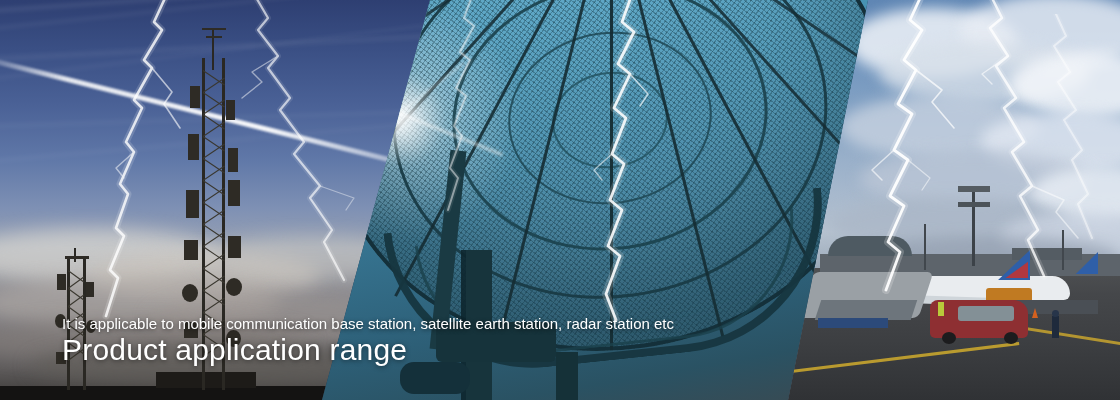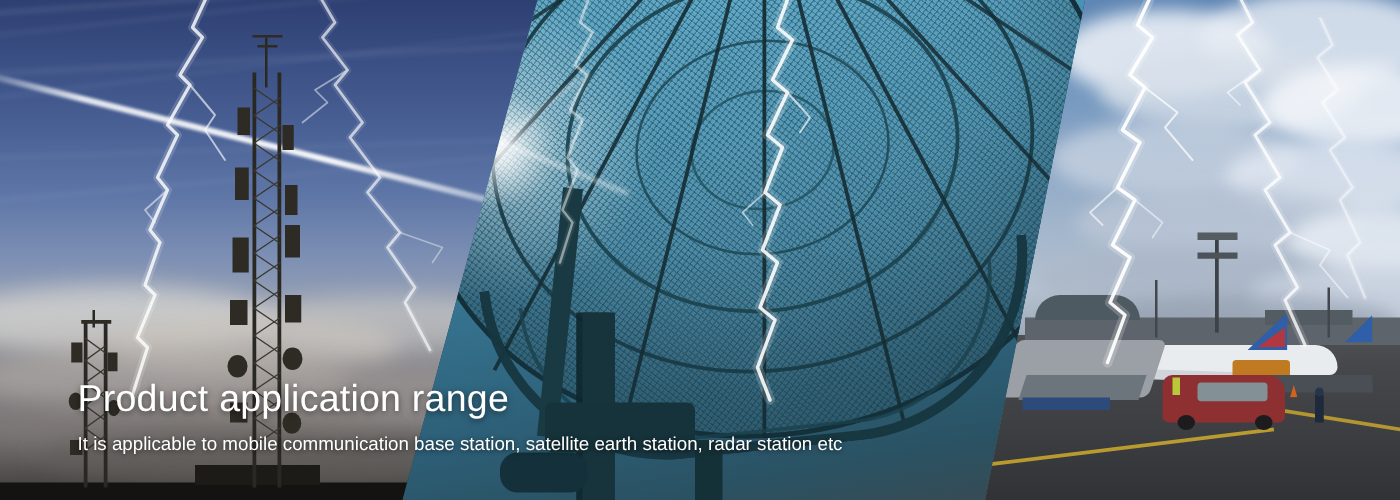--- a/index.html
+++ b/index.html
@@ -360,17 +360,17 @@
       <path d="M62 62 L36 80 L46 90" stroke-width="1.4" opacity=".7"></path>
       <path d="M86 192 L118 206 L110 218 L132 244" stroke-width="1.5" opacity=".6"></path>
     </svg>
     <svg class="bolt" style="left:1026px;top:14px;width:100px;height:250px;opacity:.6" viewBox="0 0 100 250">
       <path d="M30 0 L40 22 L28 32 L44 58 L32 68 L50 96 L38 106 L56 136 L46 146 L62 180 L52 190 L66 224" stroke-width="2" opacity=".85"></path>
       <path d="M30 0 L40 22 L28 32 L44 58 L32 68 L50 96 L38 106 L56 136 L46 146 L62 180 L52 190 L66 224" stroke-width="5.5" opacity=".14"></path>
     </svg>
   </div>
 
   <div id="caption">
+    <div id="subtitle-text">It is applicable to mobile communication base station, satellite earth station, radar station etc</div>
     <div id="page-title-text">Product application range</div>
-    <div id="subtitle-text">It is applicable to mobile communication base station, satellite earth station, radar station etc</div>
   </div>
 
 </div>
 
 </body></html>

